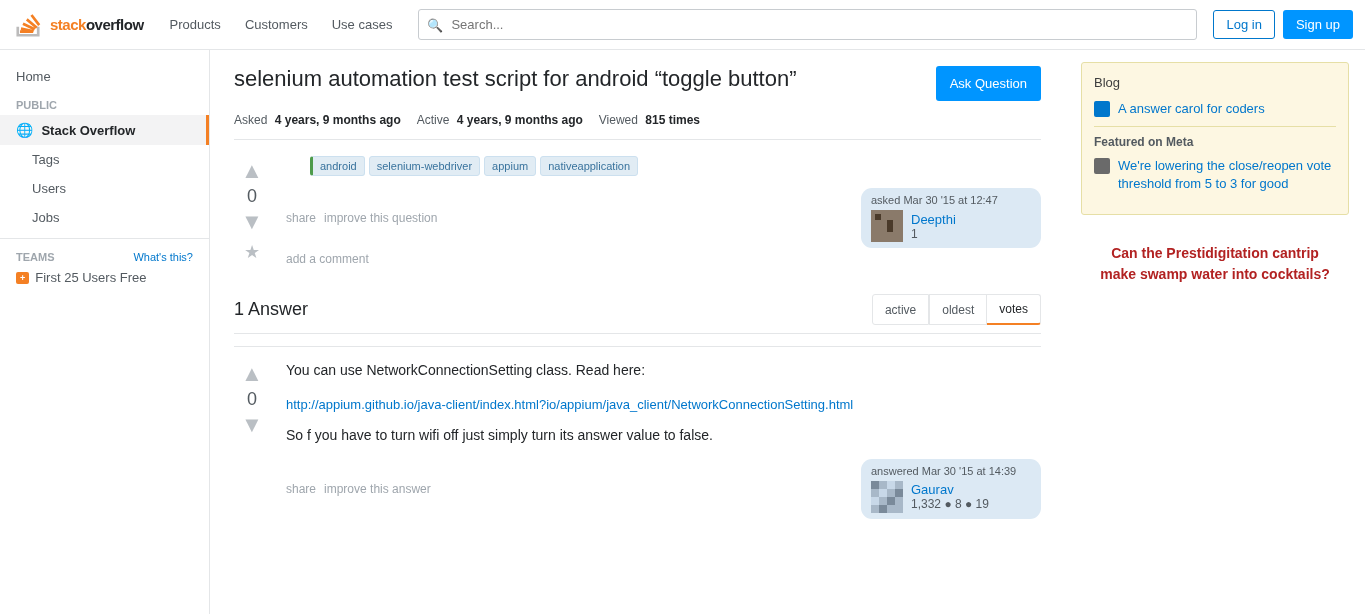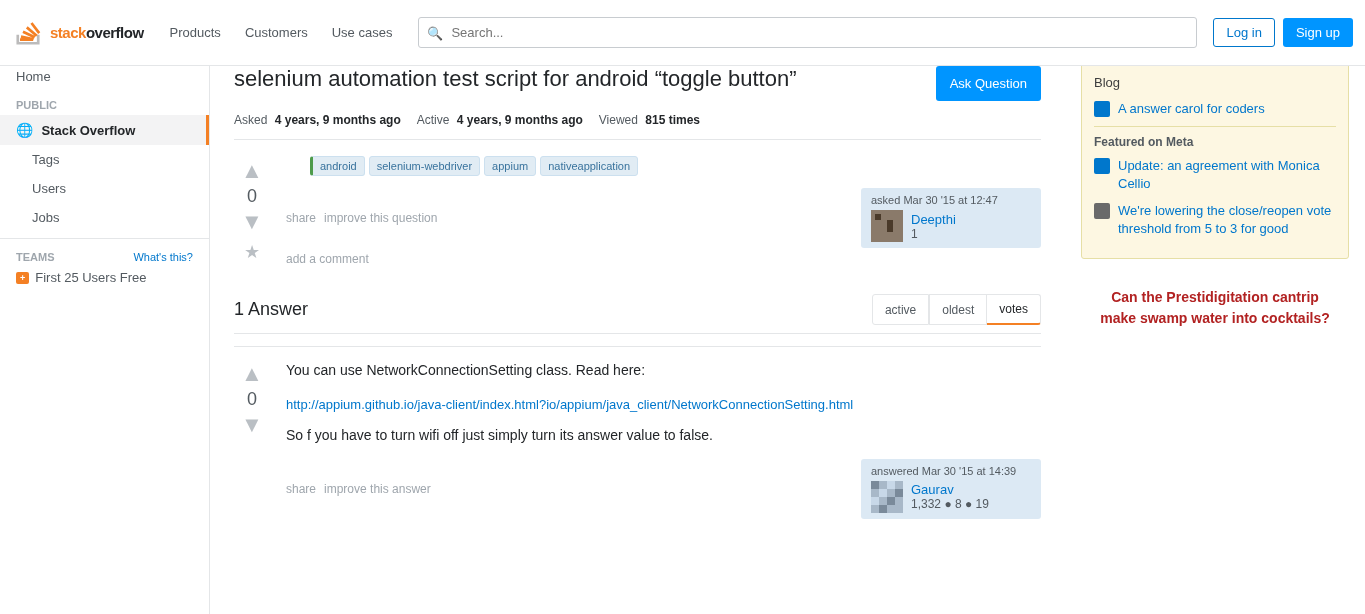--- a/index.html
+++ b/index.html
@@ -1,21 +1,21 @@
 <!DOCTYPE html>
 <html><head>
   <meta charset="utf-8">
   <style>
     * { box-sizing: border-box; margin: 0; padding: 0; }
     body { font-family: Arial, "Helvetica Neue", Helvetica, sans-serif; font-size: 13px; color: #3d3d3d; background: #fff; }
 
     
     .top-nav {
       display: flex; align-items: center;
-      height: 66px; background: #fff;
+      height: 50px; background: #fff;
       border-bottom: 1px solid #e4e6e8;
       padding: 0 12px; gap: 16px;
       position: fixed; top: 0; left: 0; right: 0; z-index: 100;
     }
     .logo-area { display: flex; align-items: center; gap: 6px; text-decoration: none; }
     .logo-icon { width: 32px; height: 32px; }
     .logo-text { font-size: 15px; font-weight: 600; color: #bcbbbb; letter-spacing: -0.5px; }
     .logo-text span { color: #f48024; }
     .nav-links { display: flex; gap: 4px; }
     .nav-link { font-size: 13px; color: #535a60; padding: 6px 10px; border-radius: 3px; cursor: pointer; text-decoration: none; }
@@ -57,21 +57,21 @@
     .vote-col { display: flex; flex-direction: column; align-items: center; gap: 4px; width: 36px; padding-top: 4px; }
     .vote-btn { cursor: pointer; color: #babfc4; font-size: 22px; line-height: 1; }
     .vote-count { font-size: 18px; color: #535a60; font-weight: 400; }
     .star-btn { cursor: pointer; color: #babfc4; font-size: 18px; margin-top: 4px; }
     .post-content { flex: 1; }
     .post-text { font-size: 14px; line-height: 1.6; color: #232629; margin-bottom: 12px; }
     .tags { display: flex; gap: 4px; flex-wrap: wrap; margin-bottom: 12px; }
     .tag { background: #e1ecf4; color: #39739d; padding: 3px 7px; border-radius: 3px; font-size: 11px; cursor: pointer; border: 1px solid #cce0ef; }
     .tag.featured { border-left: 3px solid #4e9b4b; margin-left: 24px; }
     .post-action-link { color: #9fa6ad; font-size: 12px; cursor: pointer; }
-    .post-user-card { margin-left: auto; background: #dce9f4; border-radius: 3px; padding: 6px 10px; min-width: 180px; }
+    .post-user-card { margin-left: auto; background: #dce9f4; border-radius: 11px; padding: 6px 10px; min-width: 180px; }
     .user-card-meta { font-size: 11px; color: #535a60; margin-bottom: 4px; }
     .user-card-info { display: flex; align-items: center; gap: 8px; }
     .avatar { width: 32px; height: 32px; background: #bcbbbb; }
     .user-name { color: #0077cc; font-size: 13px; cursor: pointer; }
     .user-rep { font-size: 12px; color: #535a60; }
     .add-comment { font-size: 12px; color: #9fa6ad; cursor: pointer; padding: 4px 0; }
 
     
     .answers-section { margin-top: 24px; }
     .answers-header { display: flex; align-items: center; justify-content: space-between; margin-bottom: 12px; border-bottom: 1px solid #e4e6e8; padding-bottom: 8px; }
@@ -281,24 +281,20 @@
   <aside class="right-sidebar">
     <div class="sidebar-box">
       <div class="sidebar-box-title">Blog</div>
       <div class="sidebar-box-item">
         <div class="sidebar-box-icon"></div>
         <span class="sidebar-box-link">A answer carol for coders</span>
       </div>
       <hr class="sidebar-divider-line">
       <div class="sidebar-section-title">Featured on Meta</div>
       <div class="sidebar-box-item">
-        <div class="sidebar-box-icon"></div>
-        <span class="sidebar-box-link">Update: an agreement with Monica Cellio</span>
-      </div>
-      <div class="sidebar-box-item">
         <div class="sidebar-box-icon" style="background: #6a6a6a;"></div>
         <span class="sidebar-box-link">We're lowering the close/reopen vote threshold from 5 to 3 for good</span>
       </div>
     </div>
     <div class="ad-box">
       <div class="ad-text">Can the Prestidigitation cantrip make swamp water into cocktails?</div>
     </div>
   </aside>
 
 </div>

